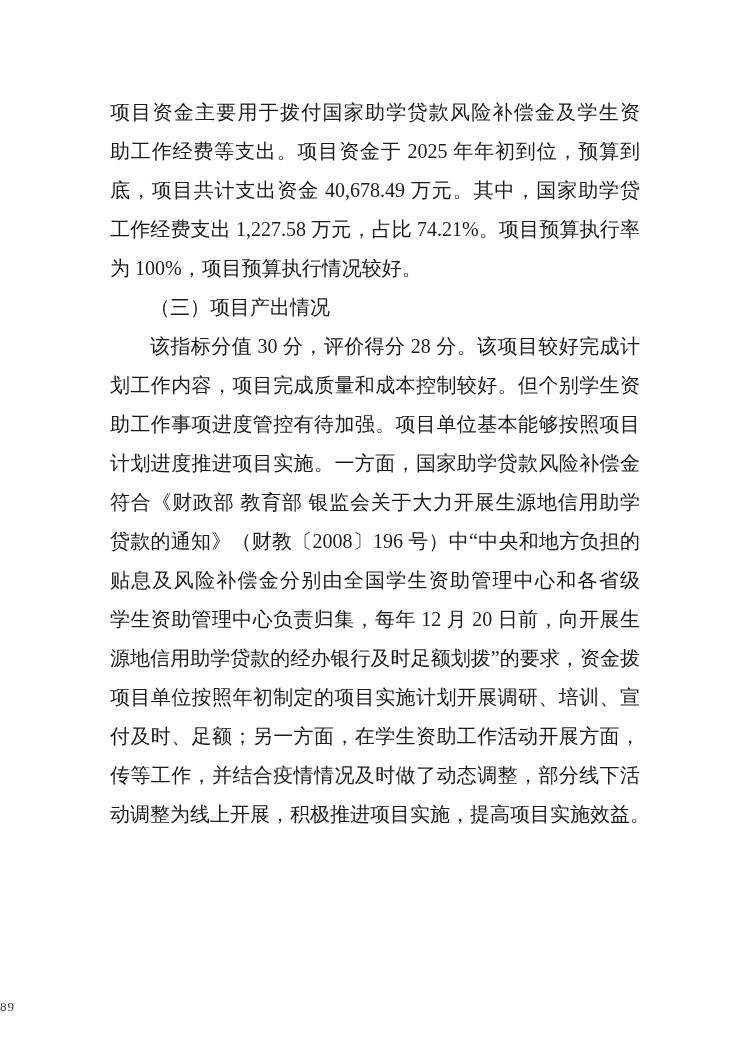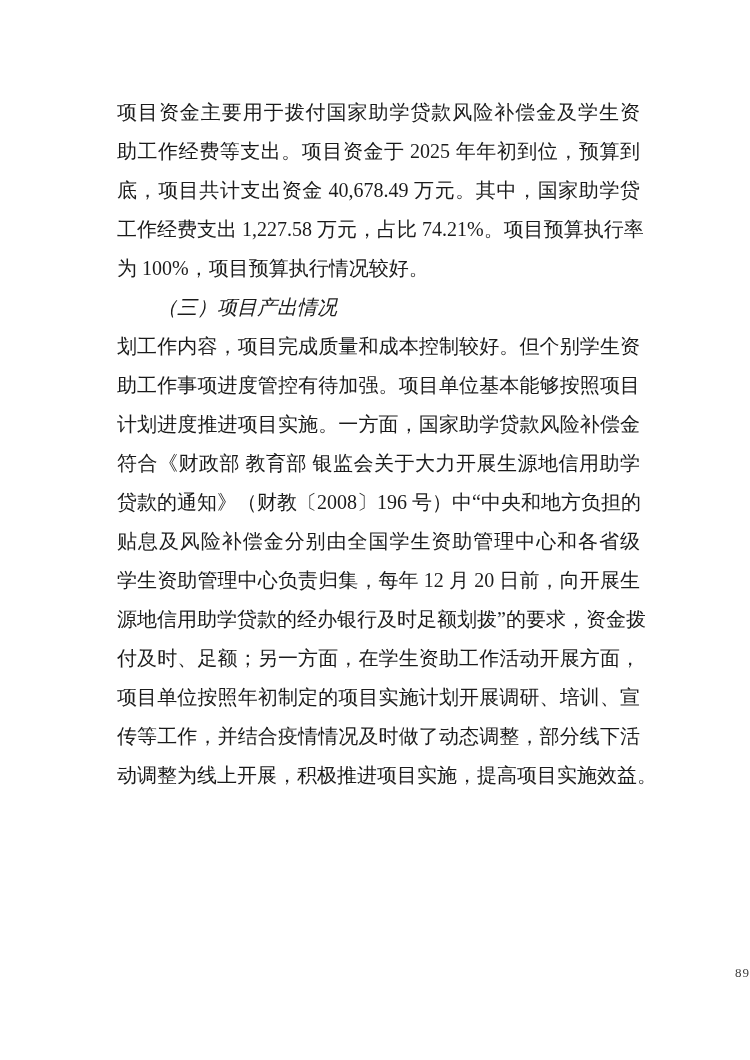--- a/index.html
+++ b/index.html
@@ -28,60 +28,59 @@
     top: 93px;
     width: 530px;
   }
   .line {
     height: 39px;
     line-height: 39px;
     font-size: 20px;
     color: #1b1b1b;
     white-space: nowrap;
     text-align: left;
-    margin-left: 7px;
   }
   .line.j {
     text-align: justify;
     text-align-last: justify;
     text-justify: inter-character;
   }
   .line.ind {
     text-indent: 2em;
-    font-style: italic;
   }
   .page-number {
     position: absolute;
     left: 0;
-    top: 965px;
+    top: 999px;
     width: 750px;
-    text-align: right;
+    text-align: left;
     font-size: 13px;
     color: #3c3c3c;
     letter-spacing: 1px;
   }
 </style>
 </head>
 <body>
 
 <div class="page">
   <div class="text-block" id="text-block">
       <div class="line j">项目资金主要用于拨付国家助学贷款风险补偿金及学生资</div>
       <div class="line j">助工作经费等支出。项目资金于 2025 年年初到位，预算到</div>
       <div class="line j">底，项目共计支出资金 40,678.49 万元。其中，国家助学贷</div>
       <div class="line j">工作经费支出 1,227.58 万元，占比 74.21%。项目预算执行率</div>
       <div class="line">为 100%，项目预算执行情况较好。</div>
       <div class="line ind">（三）项目产出情况</div>
+      <div class="line j ind">该指标分值 30 分，评价得分 28 分。该项目较好完成计</div>
       <div class="line j">划工作内容，项目完成质量和成本控制较好。但个别学生资</div>
       <div class="line j">助工作事项进度管控有待加强。项目单位基本能够按照项目</div>
       <div class="line j">计划进度推进项目实施。一方面，国家助学贷款风险补偿金</div>
       <div class="line j">符合《财政部 教育部 银监会关于大力开展生源地信用助学</div>
       <div class="line j">贷款的通知》（财教〔2008〕196 号）中“中央和地方负担的</div>
       <div class="line j">贴息及风险补偿金分别由全国学生资助管理中心和各省级</div>
       <div class="line j">学生资助管理中心负责归集，每年 12 月 20 日前，向开展生</div>
       <div class="line j">源地信用助学贷款的经办银行及时足额划拨”的要求，资金拨</div>
+      <div class="line j">项目单位按照年初制定的项目实施计划开展调研、培训、宣</div>
       <div class="line j">付及时、足额；另一方面，在学生资助工作活动开展方面，</div>
-      <div class="line j">项目单位按照年初制定的项目实施计划开展调研、培训、宣</div>
       <div class="line j">传等工作，并结合疫情情况及时做了动态调整，部分线下活</div>
       <div class="line j">动调整为线上开展，积极推进项目实施，提高项目实施效益。</div>
     </div>
   <div class="page-number">89</div>
 </div>
 
 </body></html>

